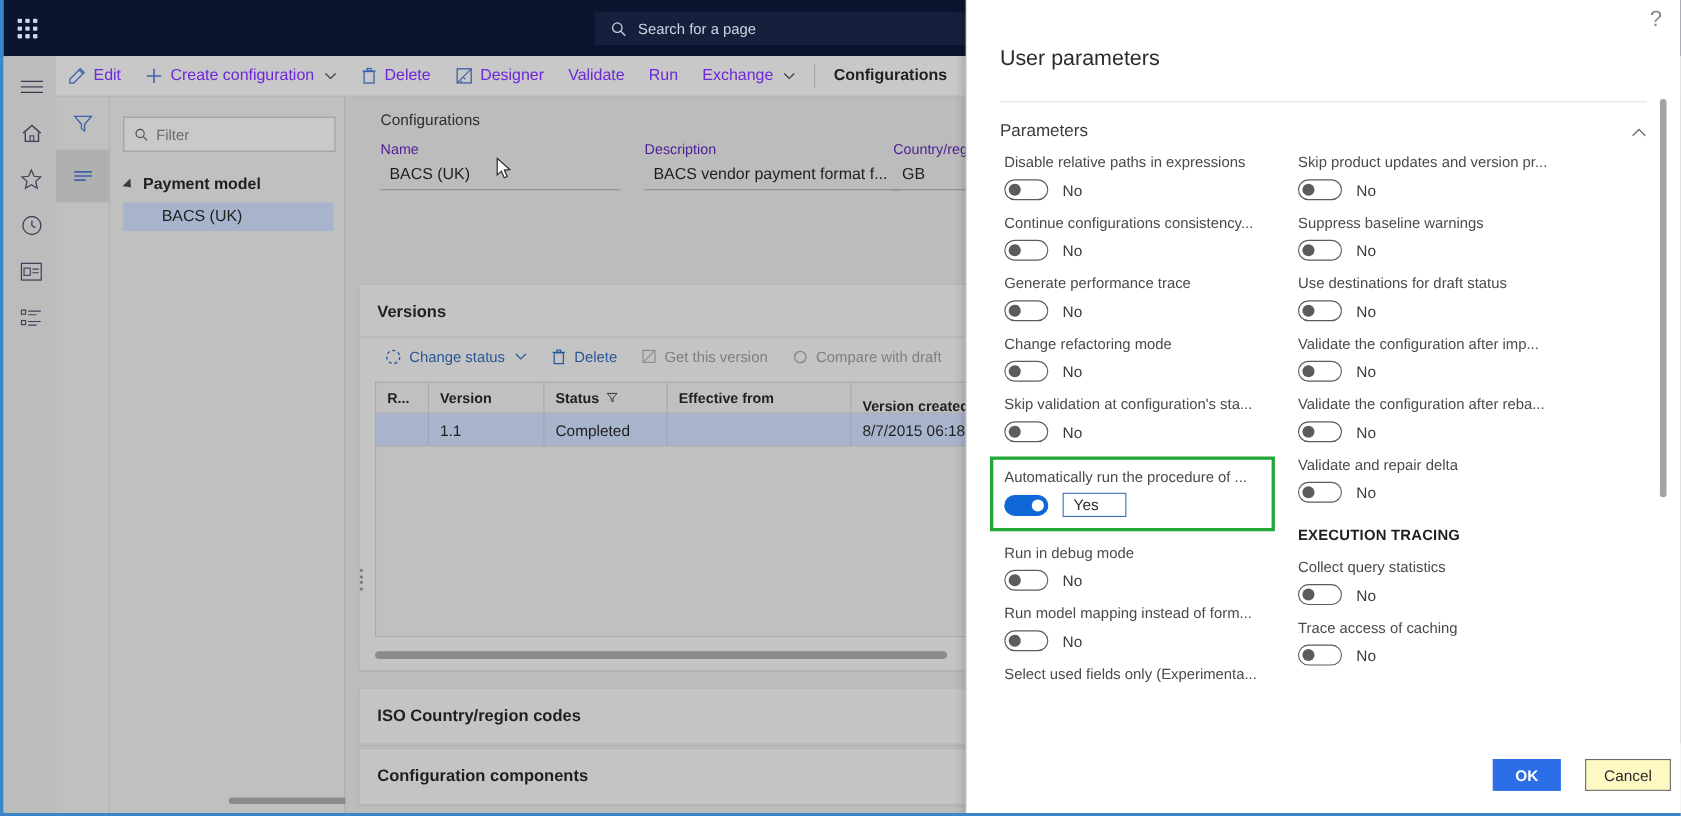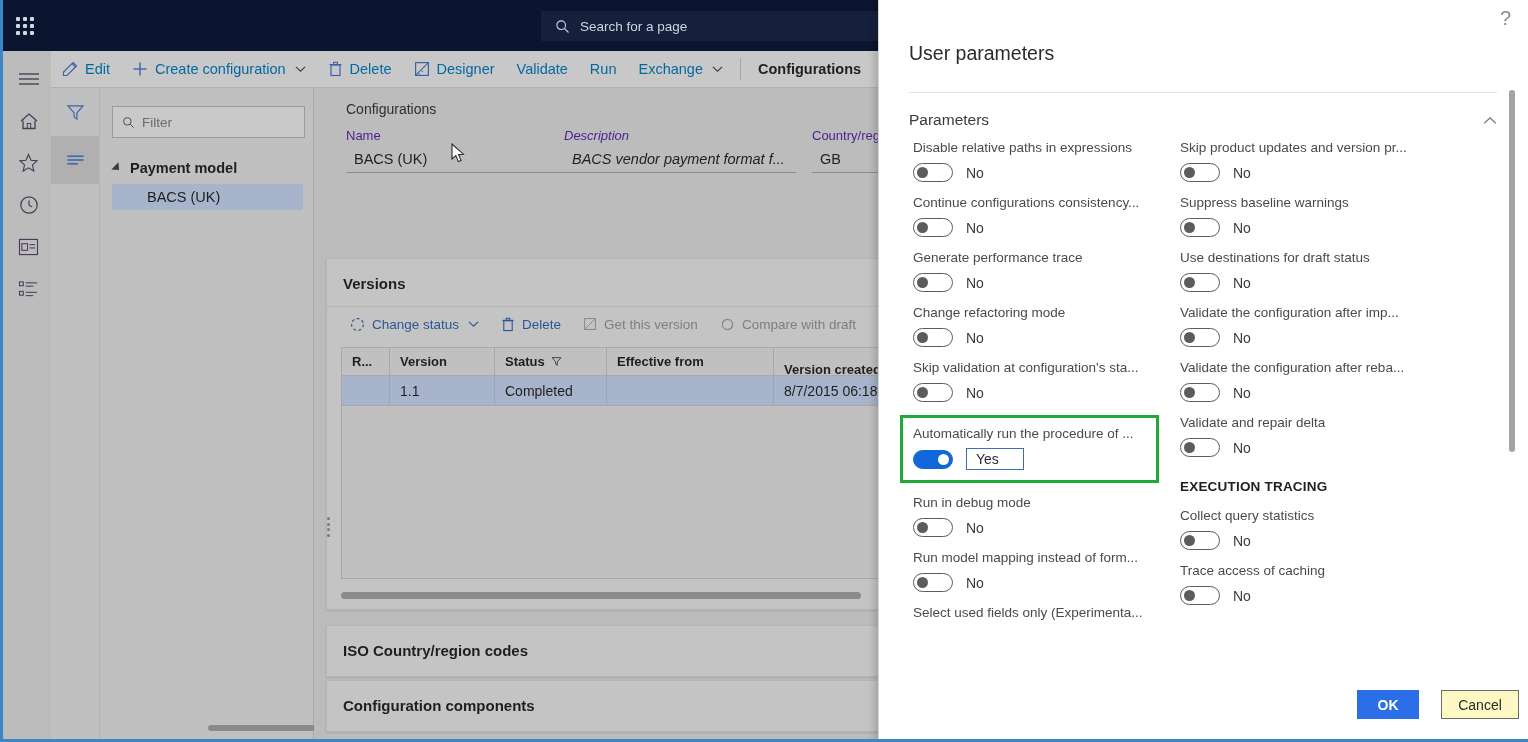--- a/index.html
+++ b/index.html
@@ -62,21 +62,21 @@
 
   
   .cmdbar {
     position: absolute; left: 48px; top: 51px; width: 1477px; height: 36px;
     background: #c8c8c8;
     border-bottom: 1px solid #b1b1b1;
     display: flex; align-items: center;
   }
   .cmd {
     display: flex; align-items: center; gap: 7px;
-    padding: 0 11px; height: 36px; font-size: 14.5px; color: #0369a1;
+    padding: 0 11px; height: 36px; font-size: 14.5px; color: #6d28d9;
     cursor: pointer; white-space: nowrap;
   }
   .cmd.dim { color: #6f6f6f; }
   .cmd.strong { font-weight: bold; color: #1f1f1f; }
   .cmd-sep { width: 1px; height: 22px; background: #a6a6a6; margin: 0 6px; }
   .chev { margin-left: 2px; }
 
   
   .filterpane {
     position: absolute; left: 48px; top: 88px; width: 48px; height: 651px;
@@ -364,21 +364,21 @@
     <div class="hscroll-left"></div>
   </div>
 
   <div class="content">
     <div class="cfg-caption">Configurations</div>
 
     <div class="field" style="left:32px; width:218px;">
       <div class="lbl">Name</div>
       <div class="val">BACS (UK)</div>
     </div>
-    <div class="field" style="left:250px; width:232px;font-style:italic;">
+    <div class="field" style="left:272px; width:232px;">
       <div class="lbl">Description</div>
       <div class="val">BACS vendor payment format f...</div>
     </div>
     <div class="field" style="left:498px; width:232px;">
       <div class="lbl">Country/reg</div>
       <div class="val">GB</div>
     </div>
 
     <div class="section" style="top:170px; width:1190px; height:350px;">
       <div class="section-title">Versions</div>

